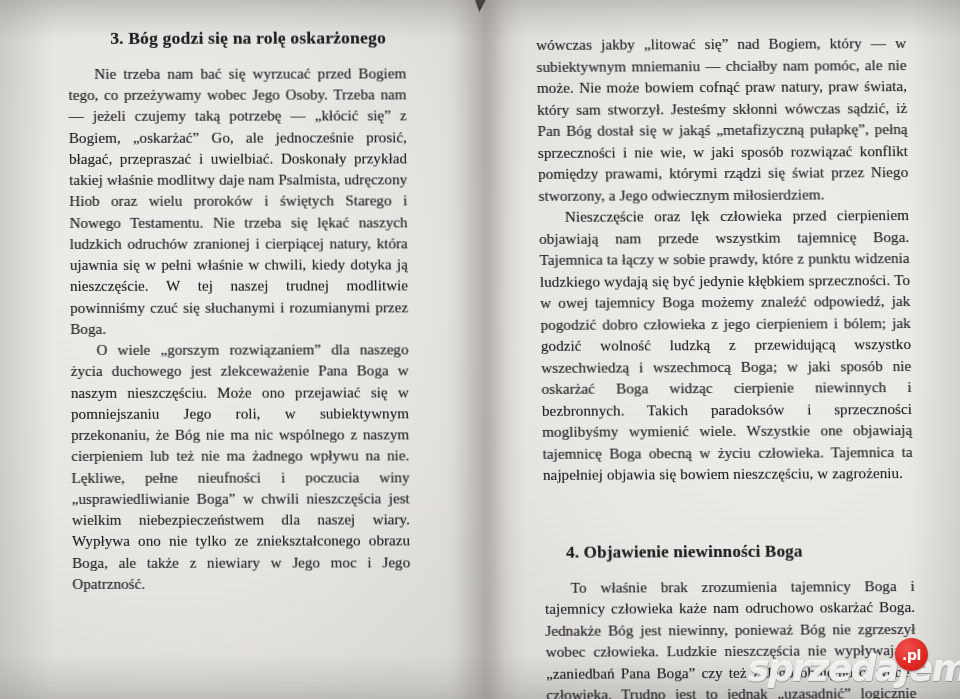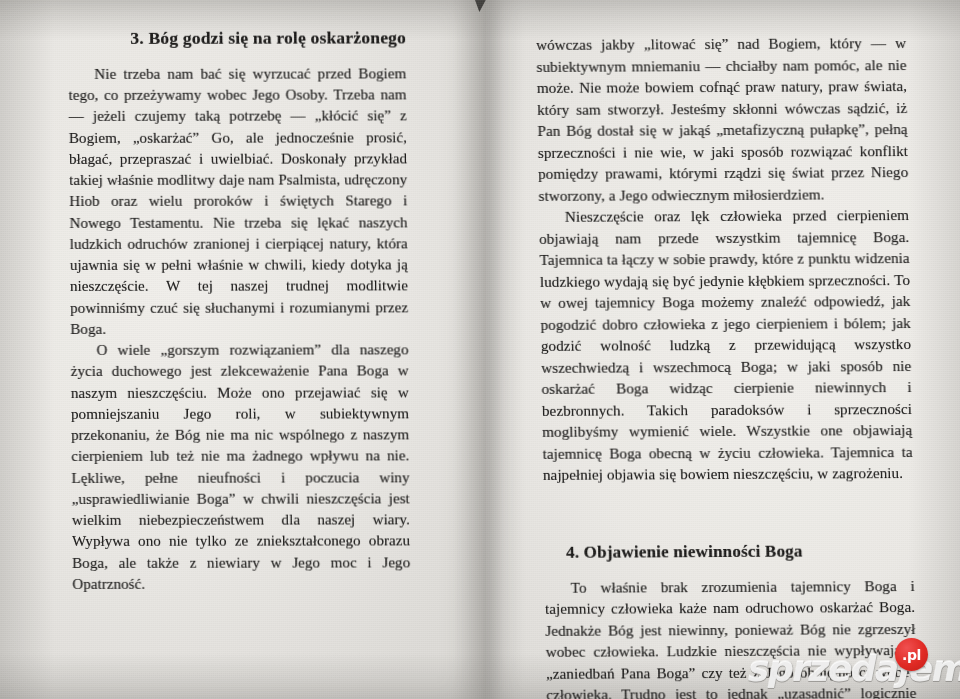--- a/index.html
+++ b/index.html
@@ -101,21 +101,21 @@
     hyphens: manual;
   }
   .col-left  { left: 68px;  top: 28px; width: 338px; }
   .col-right { left: 536px; top: 34px; width: 370px; }
 
   .heading {
     font-weight: bold;
     font-size: 17.5px;
     line-height: 1.25;
     letter-spacing: 0.2px;
-    text-align: right;
+    text-align: center;
     margin: 0 0 14px 22px;
     text-shadow: 0 0 0.6px rgba(20,19,18,0.55);
   }
   .heading-2 {
     font-weight: bold;
     font-size: 17px;
     line-height: 1.25;
     letter-spacing: 0.2px;
     text-align: left;
     margin: 56px 0 14px 22px;

